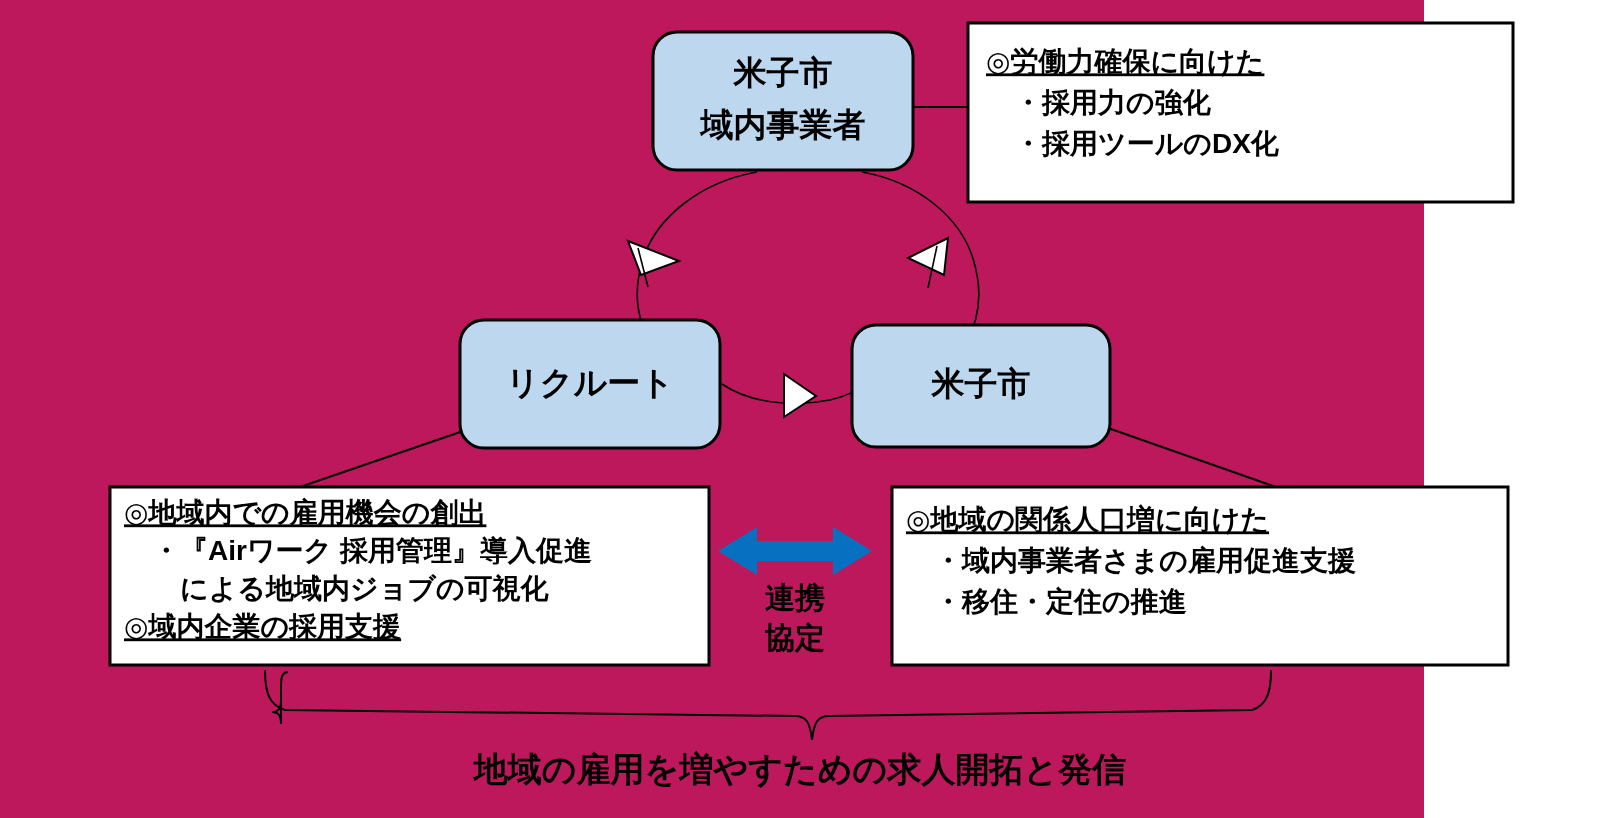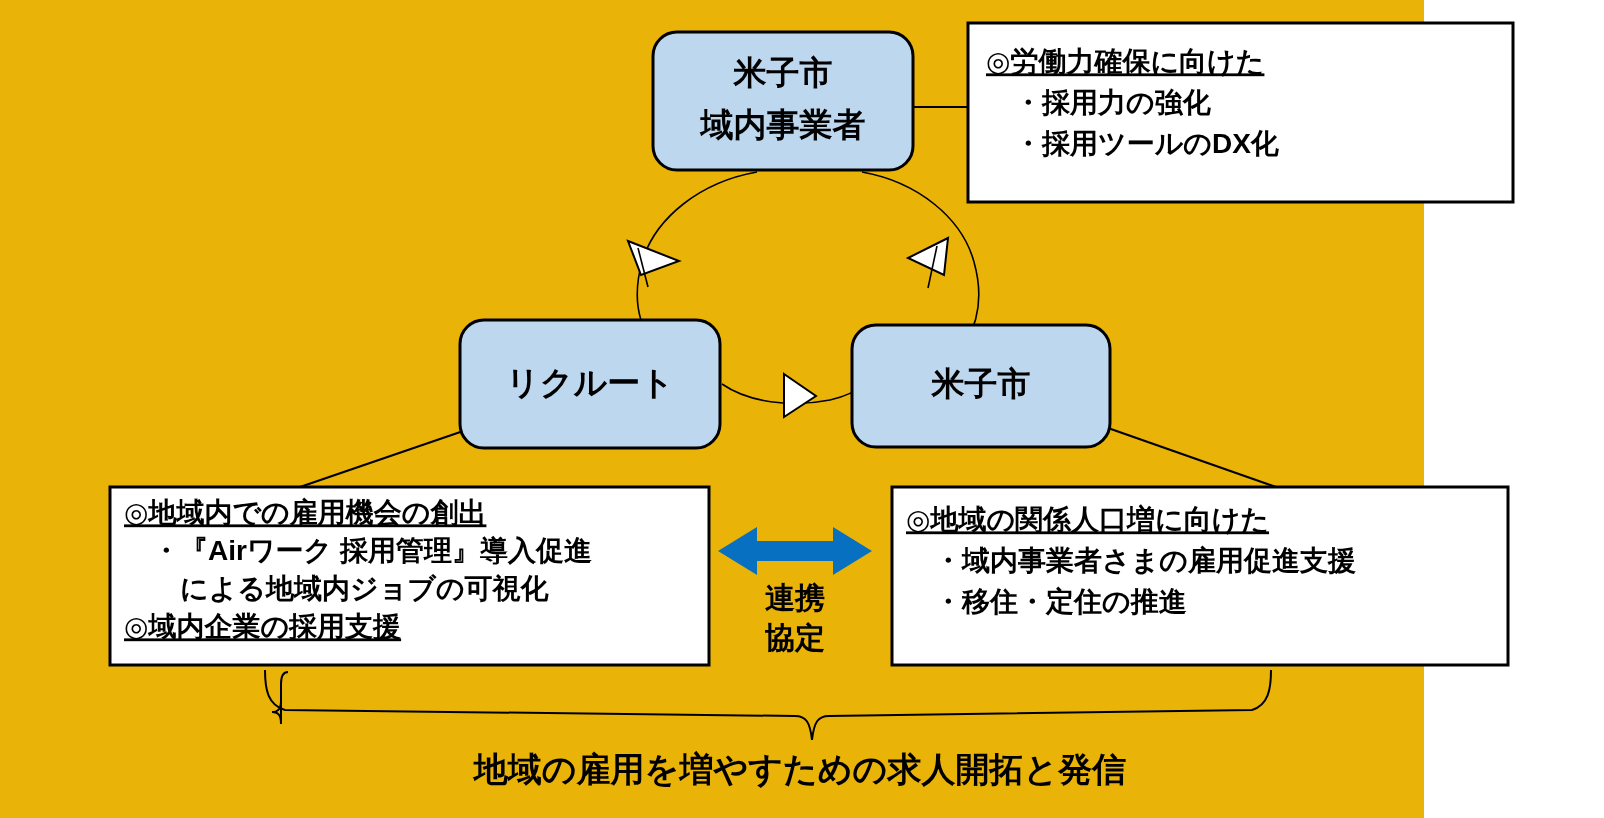--- a/index.html
+++ b/index.html
@@ -11,21 +11,21 @@
   body {
     width: 1604px;
     height: 818px;
     overflow: hidden;
     font-family: "Liberation Sans", "DejaVu Sans", sans-serif;
   }
   #diagram-root {
     position: relative;
     width: 1424px;
     height: 818px;
-    background: #eab308;
+    background: #be185d;
   }
   svg.diagram-svg {
     position: absolute;
     left: 0;
     top: 0;
     width: 1604px;
     height: 818px;
   }
   .node-label {
     font-family: "Liberation Sans", "DejaVu Sans", sans-serif;

